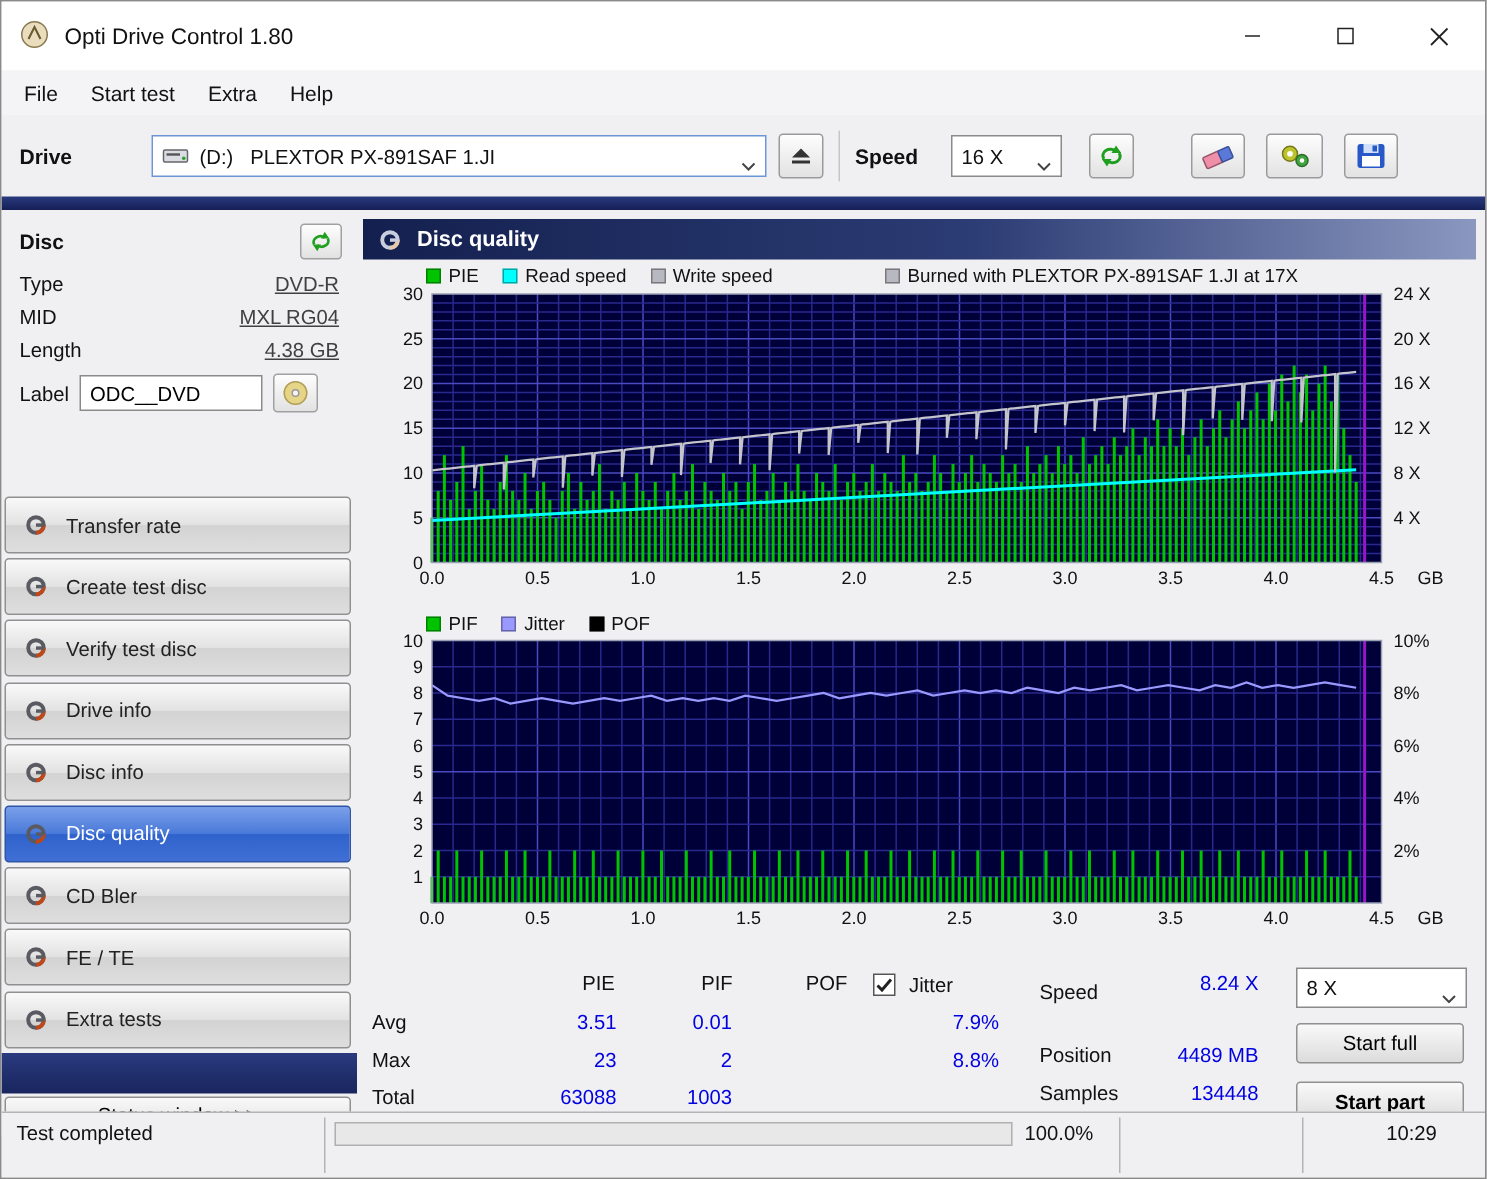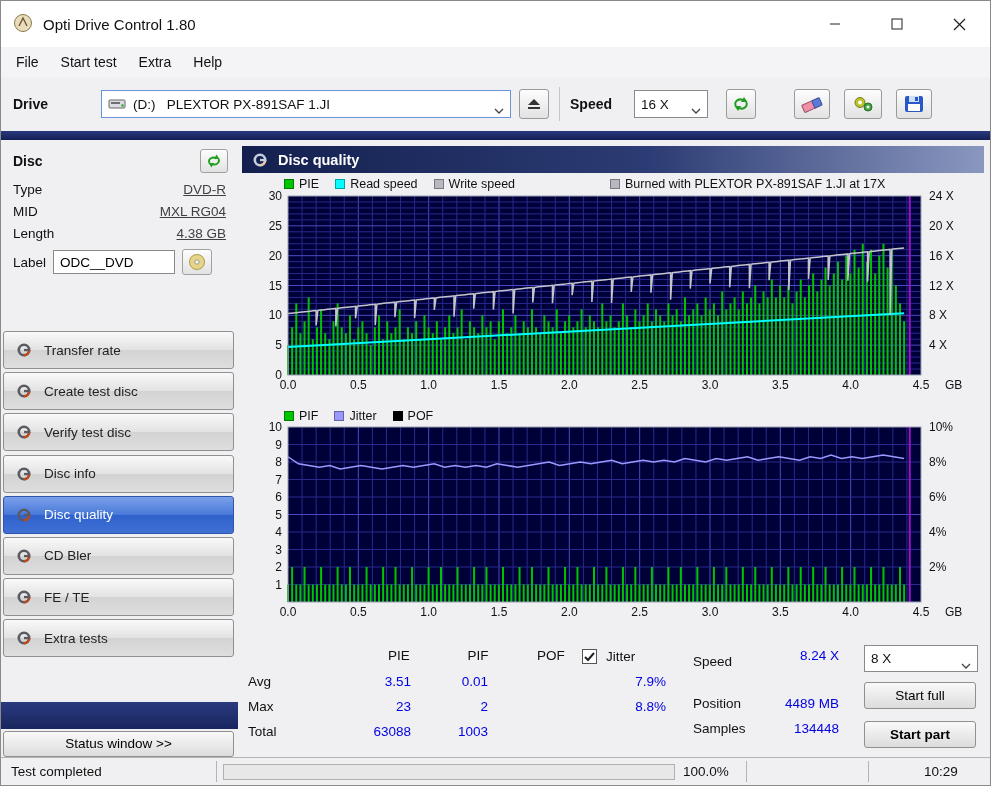--- a/index.html
+++ b/index.html
@@ -42,42 +42,42 @@
   .nav-btn{height:38px;margin-bottom:3.2px;display:flex;align-items:center;gap:12px;padding-left:12px;background:linear-gradient(#f9f9f9,#e2e2e2 50%,#d3d3d3 51%,#dedede);border:1px solid #909090;border-radius:3px;font-size:13.5px;color:#222;}
   .nav-btn.selected{background:linear-gradient(#7ba0ea,#4878d8 50%,#2f62cc 51%,#4070d4);border-color:#2d56a8;color:#fff;}
   .sidebar-filler{position:absolute;top:562px;left:0;width:237px;height:27px;background:linear-gradient(#2a3a7e,#18255e);}
   .status-btn{position:absolute;top:591px;left:2px;width:231px;height:26px;background:linear-gradient(#f9f9f9,#dcdcdc);border:1px solid #909090;border-radius:3px;font:13.5px "Liberation Sans",sans-serif;text-align:center;line-height:24px;}
 
   
   .main{position:absolute;left:237px;top:139px;right:0;bottom:28px;background:#f0eff2;}
   .main-header{position:absolute;top:6px;left:4px;right:6px;height:27px;background:linear-gradient(90deg,#13204f 0%,#2c3c74 55%,#8a97bf 100%);display:flex;align-items:center;gap:10px;padding-left:10px;color:#fff;font-size:14.5px;font-weight:bold;}
   .legend{position:absolute;display:flex;gap:16px;align-items:center;font-size:12.5px;}
   #legend1{top:37px;left:46px;}
-  #legend1r{position:absolute;top:37px;left:372px;display:flex;gap:6px;align-items:center;font-size:12.5px;justify-content:flex-end;}
+  #legend1r{position:absolute;top:37px;left:352px;display:flex;gap:6px;align-items:center;font-size:12.5px;justify-content:flex-end;}
   #legend2{top:269px;left:46px;}
   .legend-item{display:flex;align-items:center;gap:5px;}
   .legend-swatch{width:10px;height:10px;display:inline-block;border:1px solid rgba(0,0,0,0.35);}
   svg.chart{position:absolute;left:0;}
   #chart1{top:50px;}
   #chart2{top:282px;}
 
   
   .stats{position:absolute;top:508px;left:0;width:445px;height:105px;font-size:13.5px;}
   .st{position:absolute;}
   .val{color:#0000e0;}
   .checkbox{position:absolute;width:15px;height:15px;background:#fff;border:1px solid #555;display:flex;align-items:center;justify-content:center;}
 
   
   .rpanel{position:absolute;top:500px;left:450px;right:0;height:120px;font-size:13.5px;}
   .rp{position:absolute;}
   .rcombo{position:absolute;left:176px;top:5px;width:114px;height:27px;}
   .rbtn{position:absolute;left:176px;width:112px;height:27px;background:linear-gradient(#f9f9f9,#dcdcdc);border:1px solid #909090;border-radius:3px;font:13.5px "Liberation Sans",sans-serif;text-align:center;line-height:25px;}
 
   
-  .statusbar{position:absolute;left:0;right:0;bottom:0;height:28px;background:#f0eff2;border-top:1px solid #b4b4b4;font-size:13.5px;}
+  .statusbar{position:absolute;left:0;right:0;bottom:0;height:44px;background:#f0eff2;border-top:1px solid #b4b4b4;font-size:13.5px;}
   .sb-text{position:absolute;left:10px;top:6px;}
   .sb-div{position:absolute;top:3px;bottom:3px;width:1px;background:#b4b4b4;}
   .sb-progress{position:absolute;left:222px;top:6px;width:452px;height:16px;background:#e8e8e8;border:1px solid #b0b0b0;}
   .sb-fill{height:100%;background:linear-gradient(#55d855,#17a017);}
   .sb-pct{position:absolute;left:682px;top:6px;}
   .sb-time{position:absolute;left:898px;width:84px;top:6px;text-align:center;}
 </style>
 </head>
 <body>
 
@@ -236,20 +236,28 @@
           </svg>
           <span>Create test disc</span>
         </div>
         <div class="nav-btn">
           <svg width="16" height="16">
             <circle cx="8" cy="8" r="5.2" fill="none" stroke="#5a5a62" stroke-width="2.6"></circle>
             <path d="M13.2 8 A5.2 5.2 0 0 1 8 13.2" fill="none" stroke="#c04818" stroke-width="2.6"></path>
             <rect x="8" y="6.9" width="5.5" height="2.3" fill="#5a5a62"></rect>
           </svg>
           <span>Verify test disc</span>
+        </div>
+        <div class="nav-btn">
+          <svg width="16" height="16">
+            <circle cx="8" cy="8" r="5.2" fill="none" stroke="#5a5a62" stroke-width="2.6"></circle>
+            <path d="M13.2 8 A5.2 5.2 0 0 1 8 13.2" fill="none" stroke="#c04818" stroke-width="2.6"></path>
+            <rect x="8" y="6.9" width="5.5" height="2.3" fill="#5a5a62"></rect>
+          </svg>
+          <span>Drive info</span>
         </div>
         <div class="nav-btn">
           <svg width="16" height="16">
             <circle cx="8" cy="8" r="5.2" fill="none" stroke="#5a5a62" stroke-width="2.6"></circle>
             <path d="M13.2 8 A5.2 5.2 0 0 1 8 13.2" fill="none" stroke="#c04818" stroke-width="2.6"></path>
             <rect x="8" y="6.9" width="5.5" height="2.3" fill="#5a5a62"></rect>
           </svg>
           <span>Disc info</span>
         </div>
         <div class="nav-btn selected">

